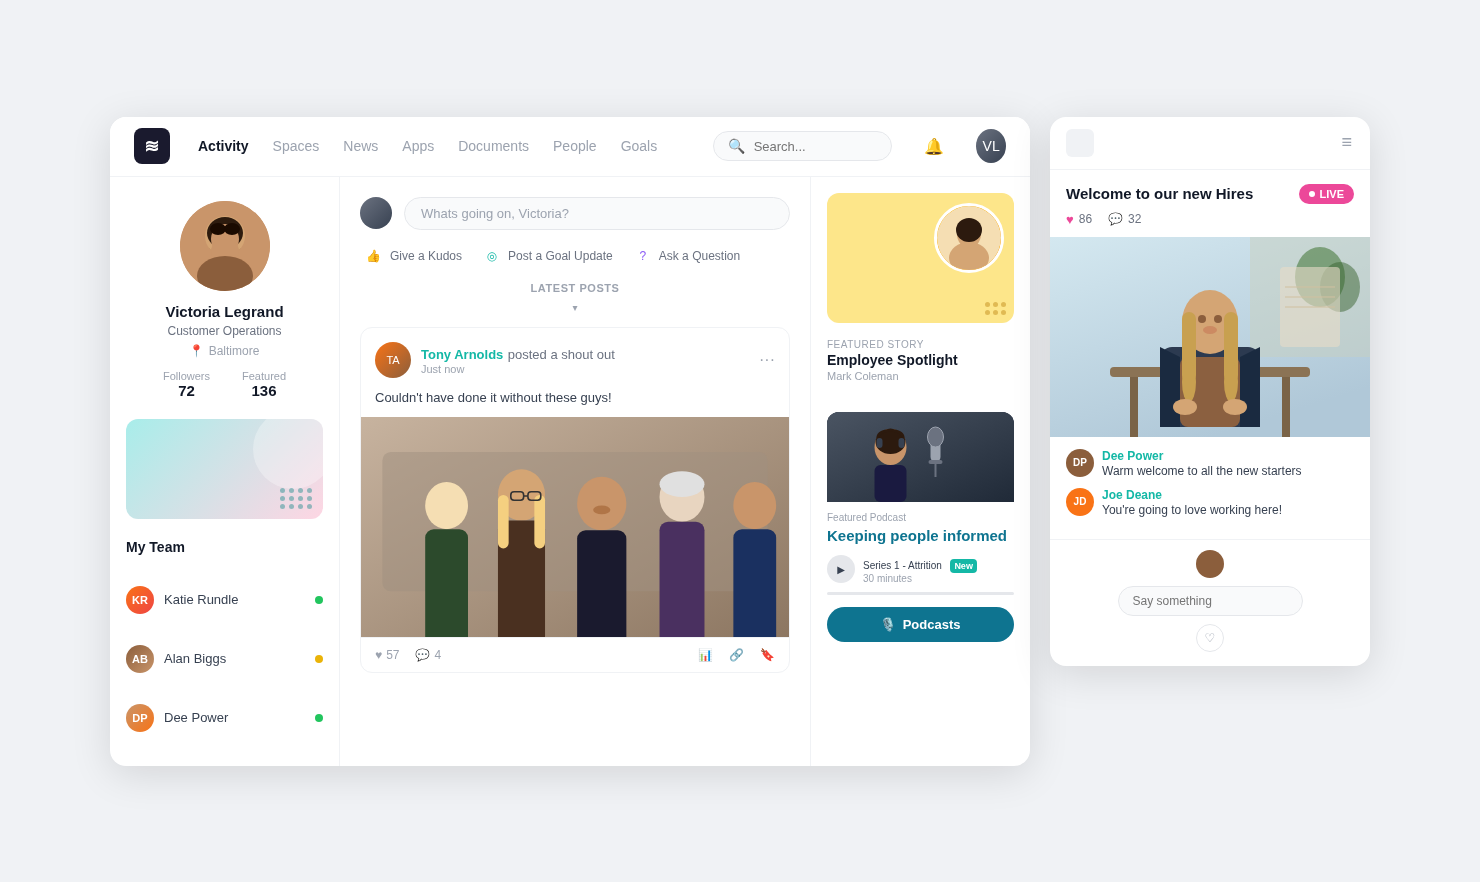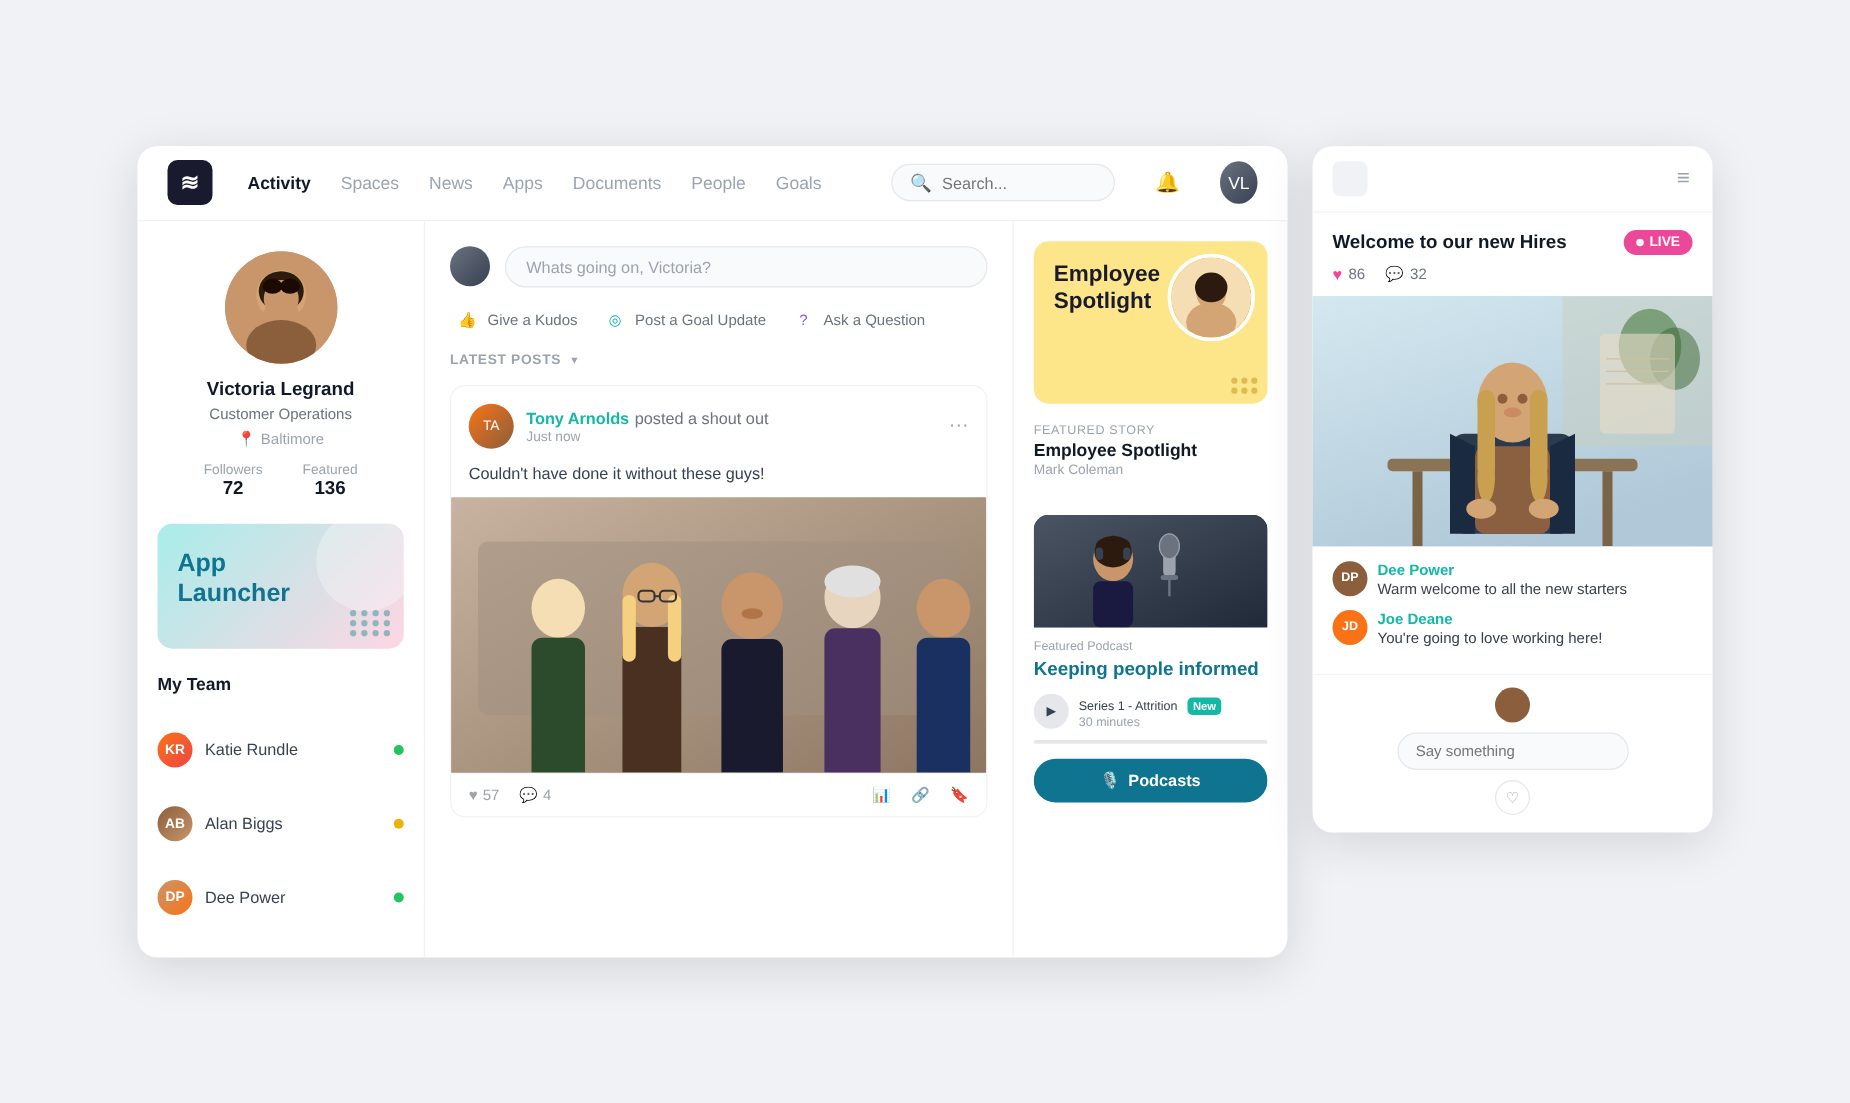--- a/index.html
+++ b/index.html
@@ -359,20 +359,21 @@
 
     .post-action-icon.blue { color: #3b82f6; }
     .post-action-icon.teal { color: #14b8a6; }
     .post-action-icon.purple { color: #8b5cf6; }
 
     .latest-posts-bar {
       display: flex;
       align-items: center;
       gap: 8px;
       margin-bottom: 14px;
+      flex-direction: column;
     }
 
     .latest-posts-label {
       font-size: 11px;
       font-weight: 700;
       color: #9ca3af;
       letter-spacing: 0.05em;
       text-transform: uppercase;
     }
 
@@ -905,21 +906,20 @@
               <span class="stat-value">72</span>
             </div>
             <div class="stat">
               <span class="stat-label">Featured</span>
               <span class="stat-value">136</span>
             </div>
           </div>
         </div>
 
         <div class="app-launcher-card">
-          <div class="app-launcher-title">App<br>Launcher</div>
           <div class="app-launcher-dots">
             <div class="dot"></div>
               <div class="dot"></div>
               <div class="dot"></div>
               <div class="dot"></div>
             <div class="dot"></div>
               <div class="dot"></div>
               <div class="dot"></div>
               <div class="dot"></div>
             <div class="dot"></div>
@@ -1041,23 +1041,20 @@
             <span class="post-stat">📊</span>
             <span class="post-stat">🔗</span>
             <span class="post-stat">🔖</span>
           </div>
         </div>
       </main>
 
       <aside class="right-panel">
 
         <div class="spotlight-card">
-          <div class="spotlight-card-content">
-            <div class="spotlight-label">Employee<br>Spotlight</div>
-          </div>
           <div class="spotlight-circle">
             <svg width="64" height="64" viewBox="0 0 64 64" xmlns="http://www.w3.org/2000/svg">
               <circle cx="32" cy="32" r="32" fill="#f5deb3"></circle>
               <ellipse cx="32" cy="28" rx="12" ry="14" fill="#d4a574"></ellipse>
               <ellipse cx="32" cy="24" rx="13" ry="12" fill="#2c1a0e"></ellipse>
               <ellipse cx="32" cy="52" rx="20" ry="16" fill="#d4a574"></ellipse>
             </svg>
           </div>
           <div class="spotlight-dots">
             <div class="spotlight-dot"></div>

